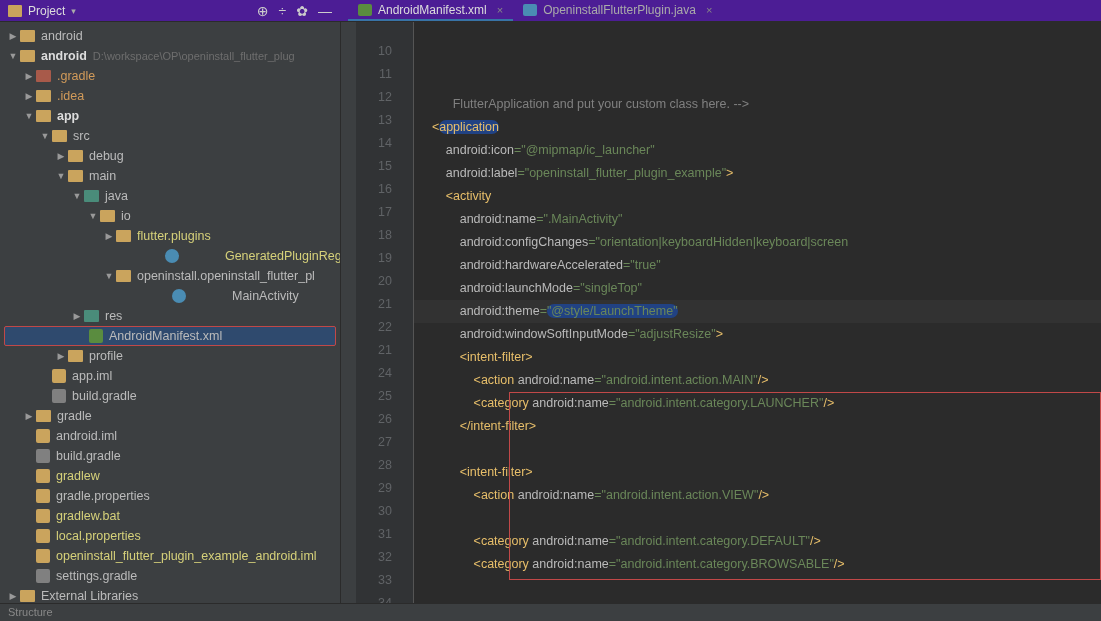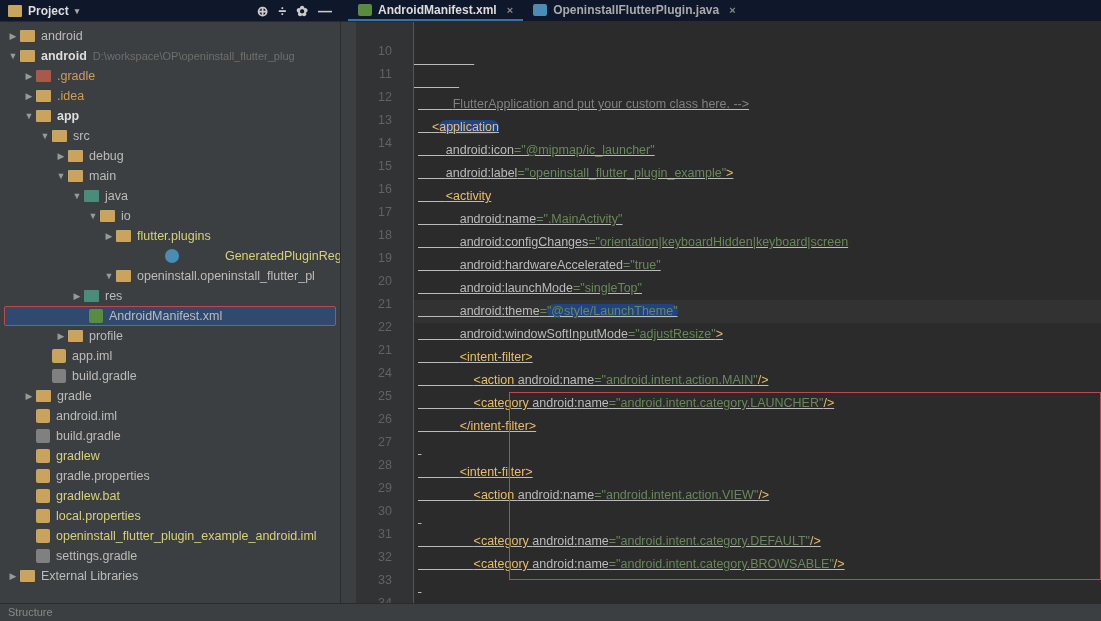--- a/index.html
+++ b/index.html
@@ -1,18 +1,18 @@
 <!DOCTYPE html>
 <html><head>
 <meta charset="utf-8">
 <style>
 *{margin:0;padding:0;box-sizing:border-box;font-family:"Segoe UI",Arial,sans-serif;}
 body{background:#2b2b2b;color:#bbb;width:1101px;height:621px;overflow:hidden;font-size:12px;}
 .root{display:flex;flex-direction:column;width:100%;height:100%;}
-.topbar{display:flex;align-items:stretch;height:22px;background:#0f172a;border-bottom:1px solid #2b2b2b;font-weight:bold;}
+.topbar{display:flex;align-items:stretch;height:22px;background:#4c1d95;border-bottom:1px solid #2b2b2b;}
 .proj-header{display:flex;align-items:center;gap:6px;width:340px;padding:0 8px;}
 .proj-header .folder-ic{width:14px;height:12px;background:#caa45d;border-radius:1px;}
 .proj-header .title{color:#ddd;}
 .dropdown-ic{font-size:9px;color:#aaa;}
 .proj-tools{margin-left:auto;display:flex;gap:10px;color:#ccc;font-size:14px;}
 .proj-tools span{cursor:pointer;}
 .tabbar{flex:1;display:flex;align-items:stretch;padding-left:8px;}
 .tab{display:flex;align-items:center;gap:6px;padding:0 10px;color:#aaa;border-bottom:2px solid transparent;cursor:pointer;}
 .tab.active{border-bottom:2px solid #3873a6;color:#ddd;}
 .tab .ic{width:14px;height:12px;border-radius:2px;}
@@ -40,21 +40,21 @@
 .ic-file.mf{background:#5a8c3f;}
 .node.selected{background:#2f4a6e;border:1px solid #c14848;border-radius:2px;margin:0 4px;}
 .ind0{padding-left:6px;}.ind1{padding-left:22px;}.ind2{padding-left:38px;}
 .ind3{padding-left:54px;}.ind4{padding-left:70px;}.ind5{padding-left:86px;}
 .ind6{padding-left:102px;}.ind7{padding-left:118px;gap:40px;}
 .editor{flex:1;display:flex;background:#2b2b2b;overflow:hidden;}
 .strip{width:16px;background:#3c3f41;border-left:1px solid #2b2b2b;}
 .gutter{width:44px;background:#313335;color:#606366;text-align:right;padding-right:8px;font-family:Consolas,monospace;font-size:12.5px;line-height:23px;padding-top:18px;}
 .gutter div{height:23px;}
 .fold{width:14px;background:#313335;border-right:1px solid #555;}
-.code{flex:1;font-family:Consolas,monospace;font-size:12.5px;line-height:23px;padding-top:2px;position:relative;white-space:pre;overflow:hidden;text-decoration:underline;}
+.code{flex:1;font-family:Consolas,monospace;font-size:12.5px;line-height:23px;padding-top:2px;position:relative;white-space:pre;overflow:hidden;}
 .ln{height:23px;padding-left:4px;}
 .t{color:#e8bf6a;}
 .a{color:#bababa;}
 .s{color:#6a8759;}
 .c{color:#808080;}
 .sel{background:#214283;border-radius:7px;}
 .cursorbg{background:#323232;}
 .redbox{position:absolute;border:1px solid #c14848;pointer-events:none;}
 .footer{height:18px;background:#3c3f41;color:#888;padding:2px 8px;font-size:11px;border-top:1px solid #2b2b2b;}
 </style>
@@ -149,20 +149,25 @@
           <div class="node ind7">
             <span class="arrow empty">▶</span>
             <span class="ic-file c"></span>
             <span class="label yellow">GeneratedPluginRegistrant</span>
           </div>
           <div class="node ind6">
             <span class="arrow ">▼</span>
             <span class="ic-folder"></span>
             <span class="label ">openinstall.openinstall_flutter_pl</span>
           </div>
+          <div class="node ind7">
+            <span class="arrow empty">▶</span>
+            <span class="ic-file c"></span>
+            <span class="label ">MainActivity</span>
+          </div>
           <div class="node ind4">
             <span class="arrow ">▶</span>
             <span class="ic-folder teal"></span>
             <span class="label ">res</span>
           </div>
           <div class="node ind4 selected">
             <span class="arrow empty">▶</span>
             <span class="ic-file mf"></span>
             <span class="label ">AndroidManifest.xml</span>
           </div>

